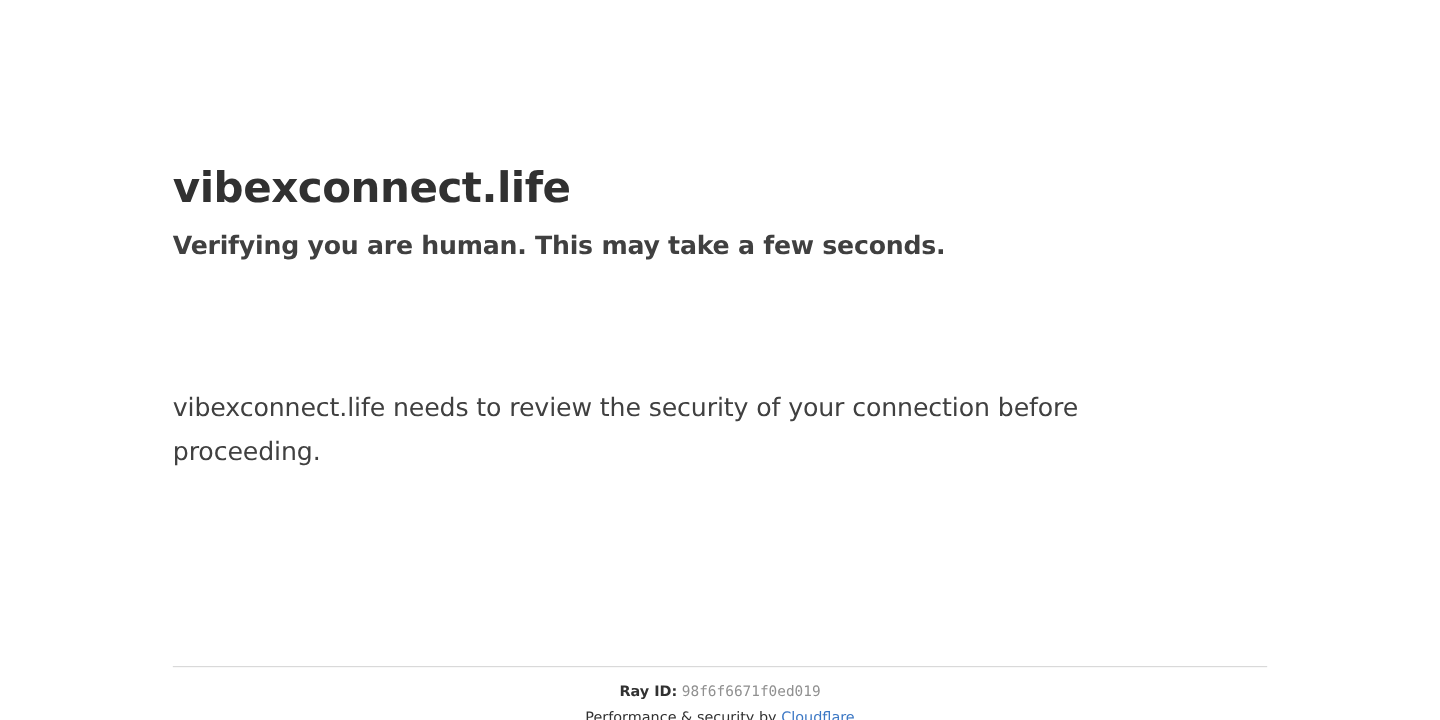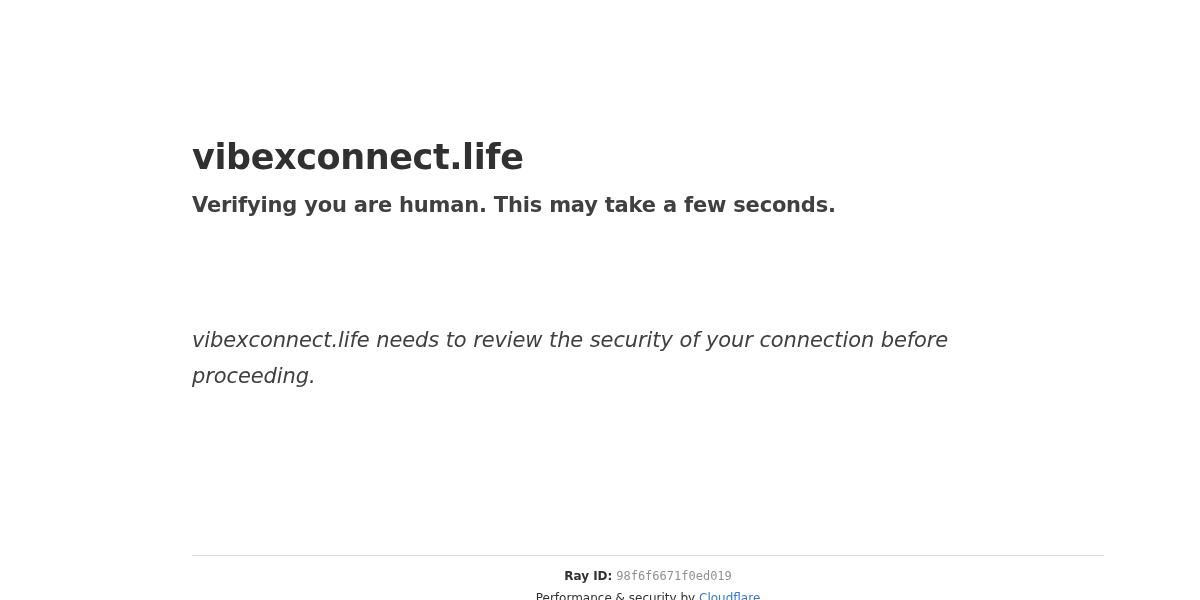--- a/index.html
+++ b/index.html
@@ -14,21 +14,20 @@
   body {
     font-family: "DejaVu Sans", "Liberation Sans", sans-serif;
     -webkit-font-smoothing: antialiased;
   }
 
   .page {
     position: relative;
     width: 1040px;
     height: 600px;
     background: #ffffff;
-    margin-left: 48px;
   }
 
   
   .content {
     position: absolute;
     left: 144px;
     top: 0;
     width: 912px;
     height: 600px;
   }
@@ -69,21 +68,20 @@
   .challenge-body {
     position: absolute;
     top: 322px;
     left: 0;
     width: 800px;
     font-size: 21px;
     line-height: 36px;
     font-weight: 400;
     letter-spacing: -0.1px;
     color: #404040;
-    font-style: italic;
   }
 
   
   .footer-divider {
     position: absolute;
     left: 0;
     top: 555px;
     width: 912px;
     height: 1px;
     background: #d9d9d9;

